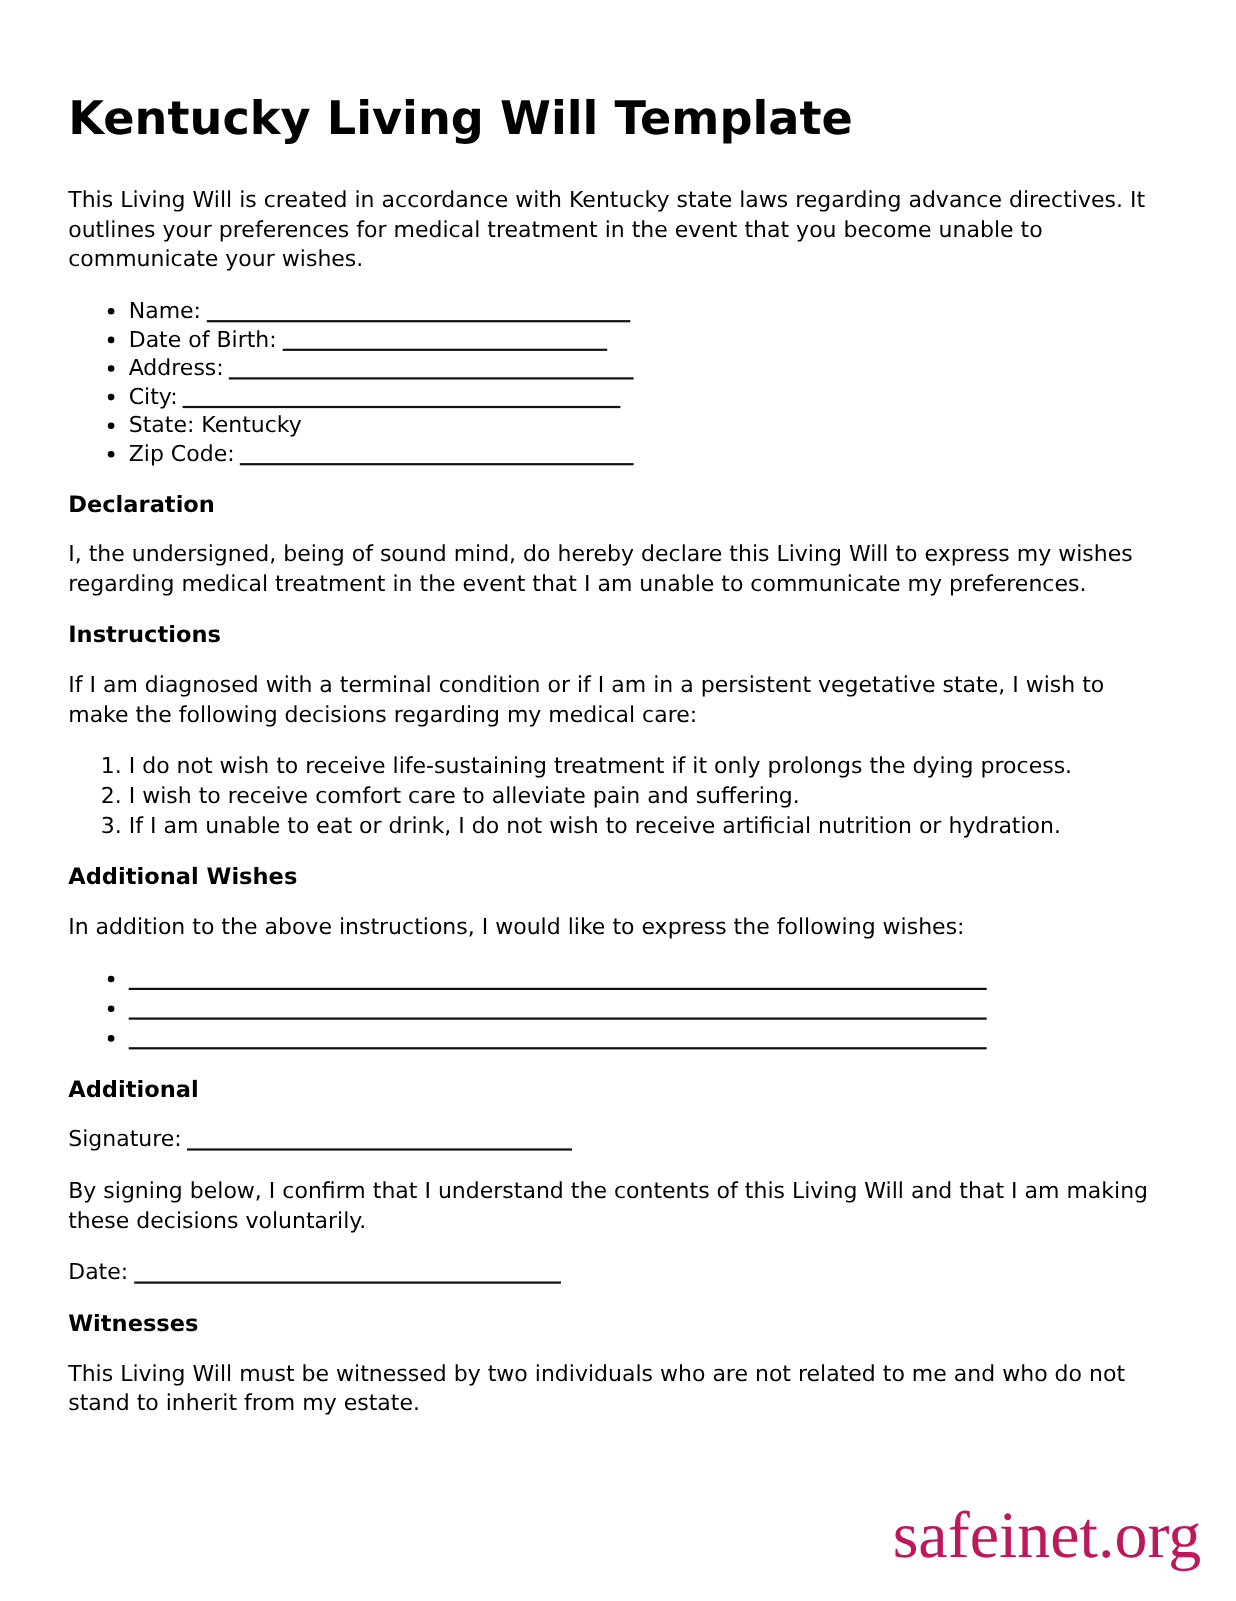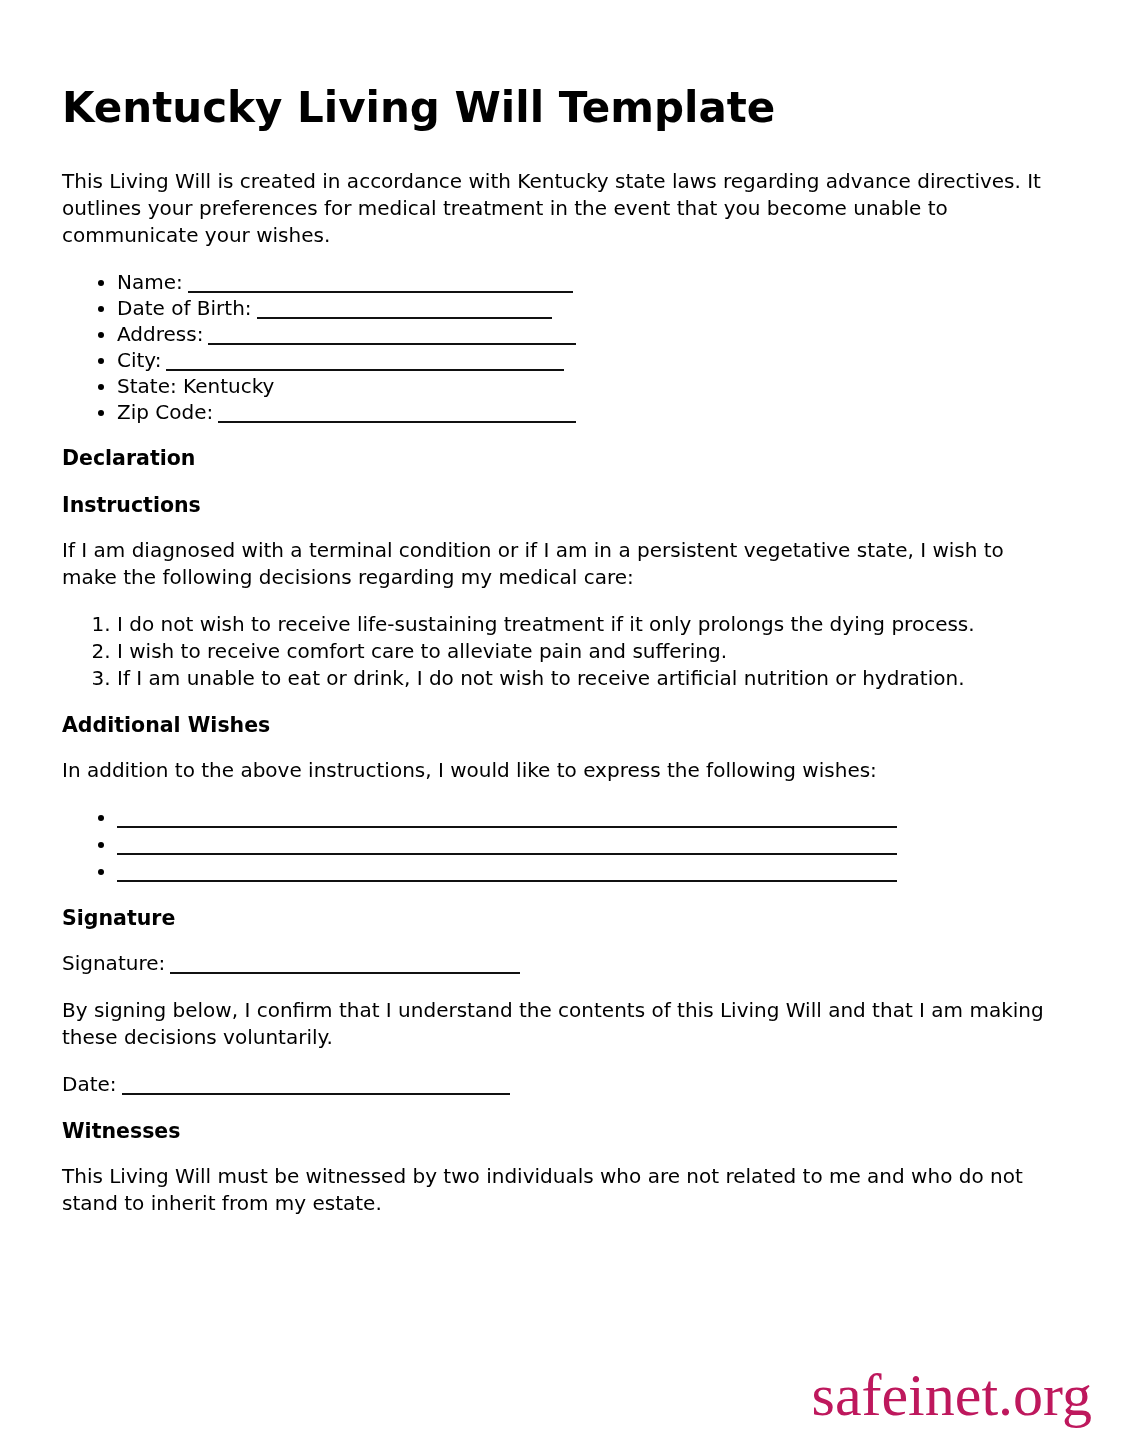--- a/index.html
+++ b/index.html
@@ -103,20 +103,21 @@
       <span>State:</span>
       <span>Kentucky</span>
     </li>
     <li>
       <span>Zip Code:</span><span class="blank w-zip"></span>
     </li>
   </ul>
 
   <h2 class="section-heading">Declaration</h2>
 
+  <p>I, the undersigned, being of sound mind, do hereby declare this Living Will to express my wishes regarding medical treatment in the event that I am unable to communicate my preferences.</p>
 
   <h2 class="section-heading">Instructions</h2>
 
   <p>If I am diagnosed with a terminal condition or if I am in a persistent vegetative state, I wish to make the following decisions regarding my medical care:</p>
 
   <ol class="decision-list">
     <li>I do not wish to receive life-sustaining treatment if it only prolongs the dying process.</li>
     <li>I wish to receive comfort care to alleviate pain and suffering.</li>
     <li>If I am unable to eat or drink, I do not wish to receive artificial nutrition or hydration.</li>
   </ol>
@@ -124,21 +125,21 @@
   <h2 class="section-heading">Additional Wishes</h2>
 
   <p>In addition to the above instructions, I would like to express the following wishes:</p>
 
   <ul class="wish-list">
     <li><span class="blank w-wish"></span></li>
     <li><span class="blank w-wish"></span></li>
     <li><span class="blank w-wish"></span></li>
   </ul>
 
-  <h2 class="section-heading">Signature</h2>
+  <h2 class="section-heading">Additional</h2>
 
   <p>
     <span>Signature:</span><span class="blank w-sign"></span>
   </p>
 
   <p>By signing below, I confirm that I understand the contents of this Living Will and that I am making these decisions voluntarily.</p>
 
   <p>
     <span>Date:</span><span class="blank w-date"></span>
   </p>

